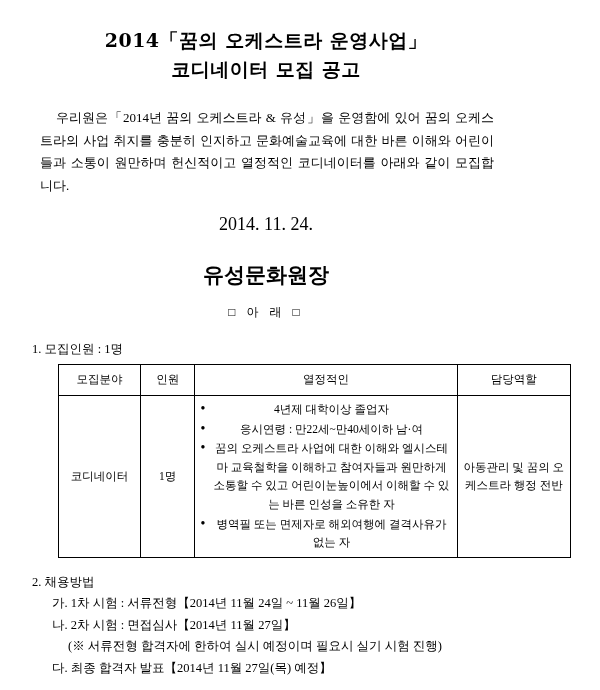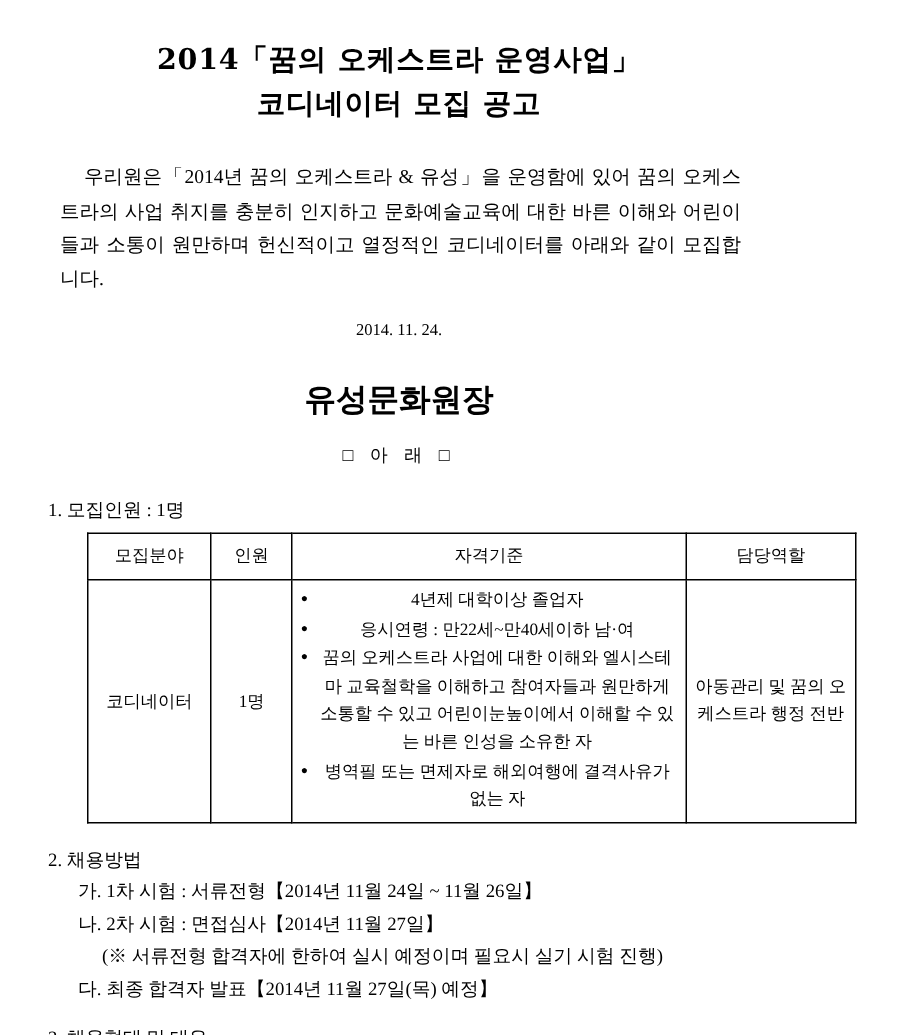--- a/index.html
+++ b/index.html
@@ -38,21 +38,21 @@
     line-height: 1.75;
     text-align: justify;
     padding: 0 8px 0 10px;
   }
   .intro .indent {
     display: inline-block;
     width: 16px;
   }
   .date-line {
     text-align: center;
-    font-size: 11px;
+    font-size: 18px;
     margin-top: 16px;
   }
   .org-line {
     text-align: center;
     font-size: 21px;
     font-weight: bold;
     margin-top: 26px;
     font-family: "DejaVu Serif", "Liberation Serif", serif;
   }
   .below-line {
@@ -154,21 +154,21 @@
 
   <div class="below-line">□  아    래  □</div>
 
   <div class="section-head">1. 모집인원 : 1명</div>
 
   <table class="recruit">
     <thead>
       <tr>
         <th class="col-field">모집분야</th>
         <th class="col-count">인원</th>
-        <th class="col-qual">자격기준</th>
+        <th class="col-qual">열정적인</th>
         <th class="col-role">담당역할</th>
       </tr>
     </thead>
     <tbody>
       <tr>
         <td class="field">코디네이터</td>
         <td class="count">1명</td>
         <td class="qual">
           <ul>
             <li>4년제 대학이상 졸업자</li>

